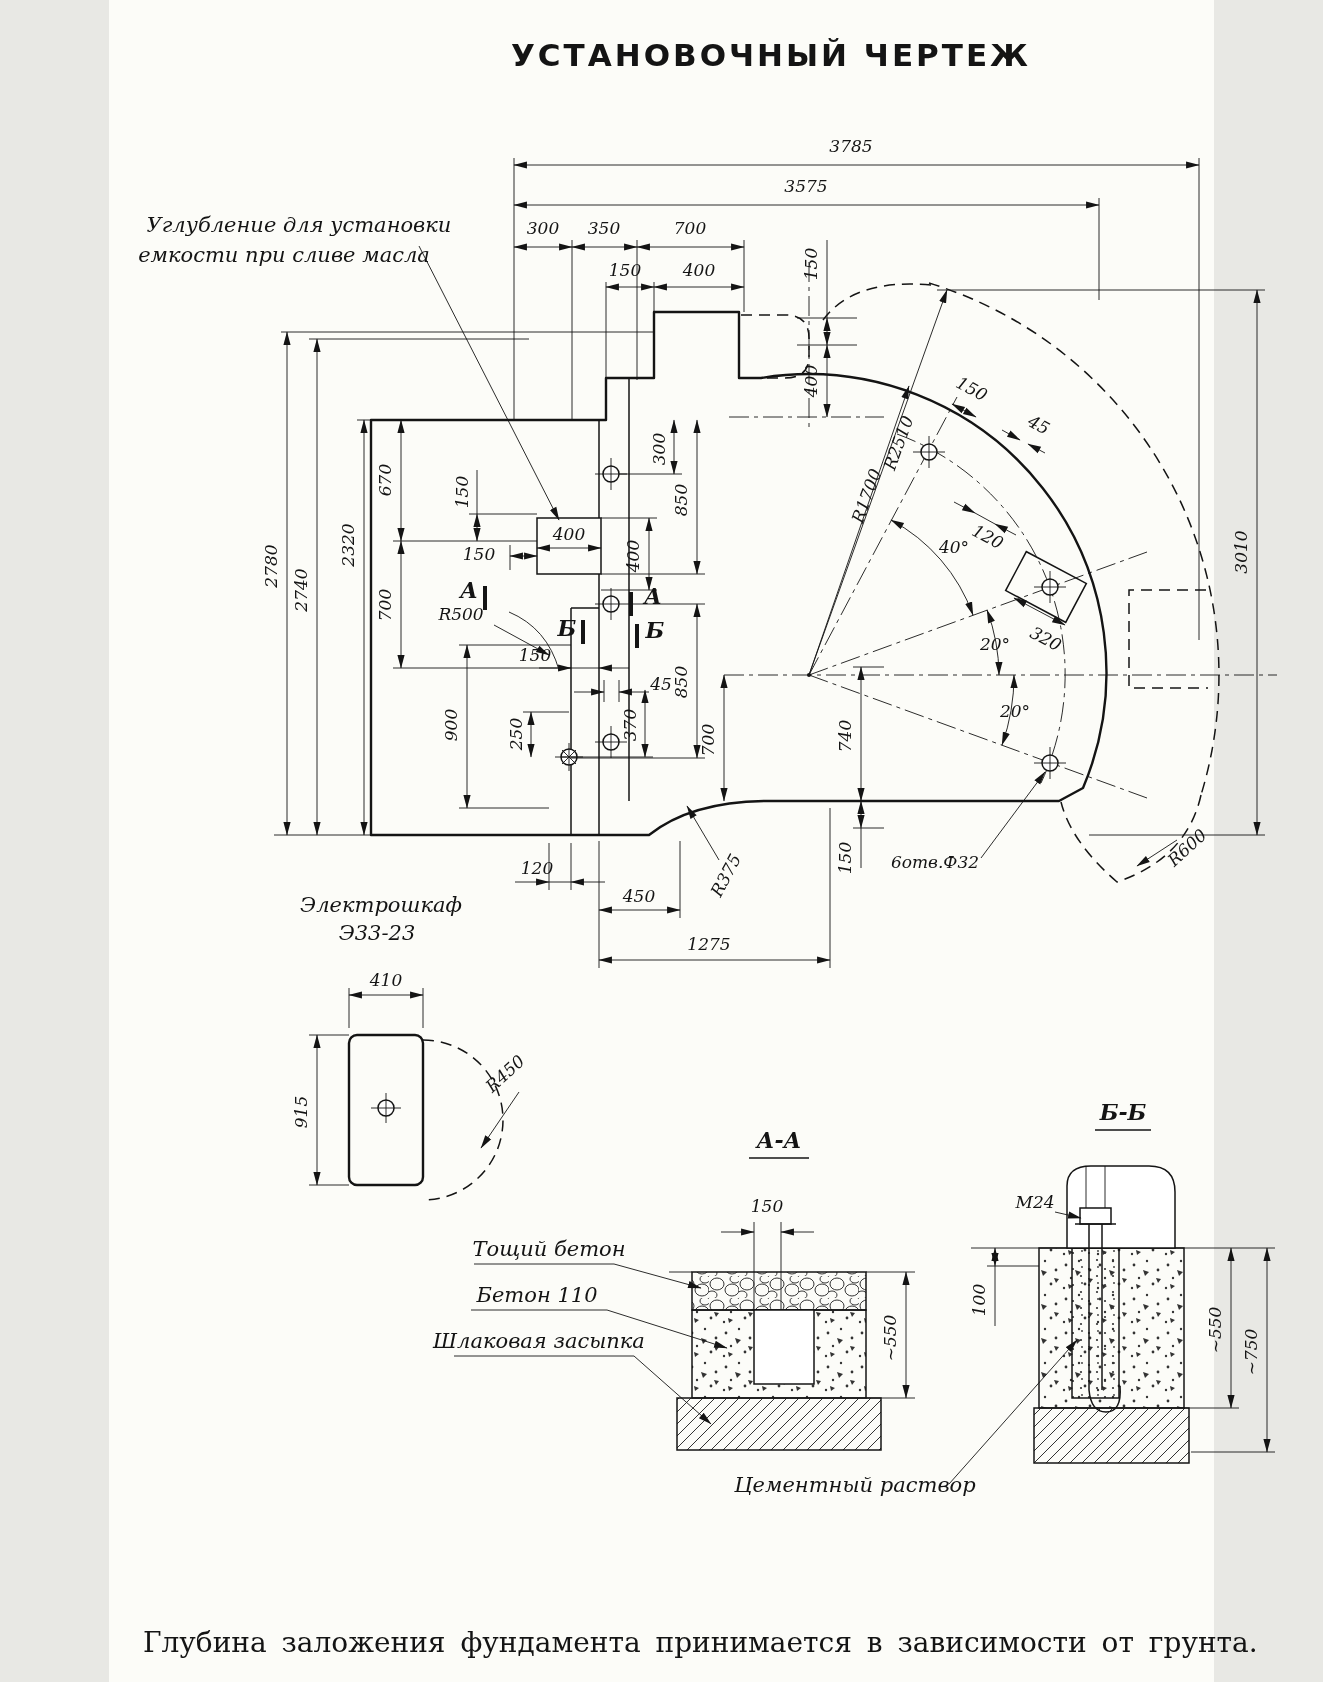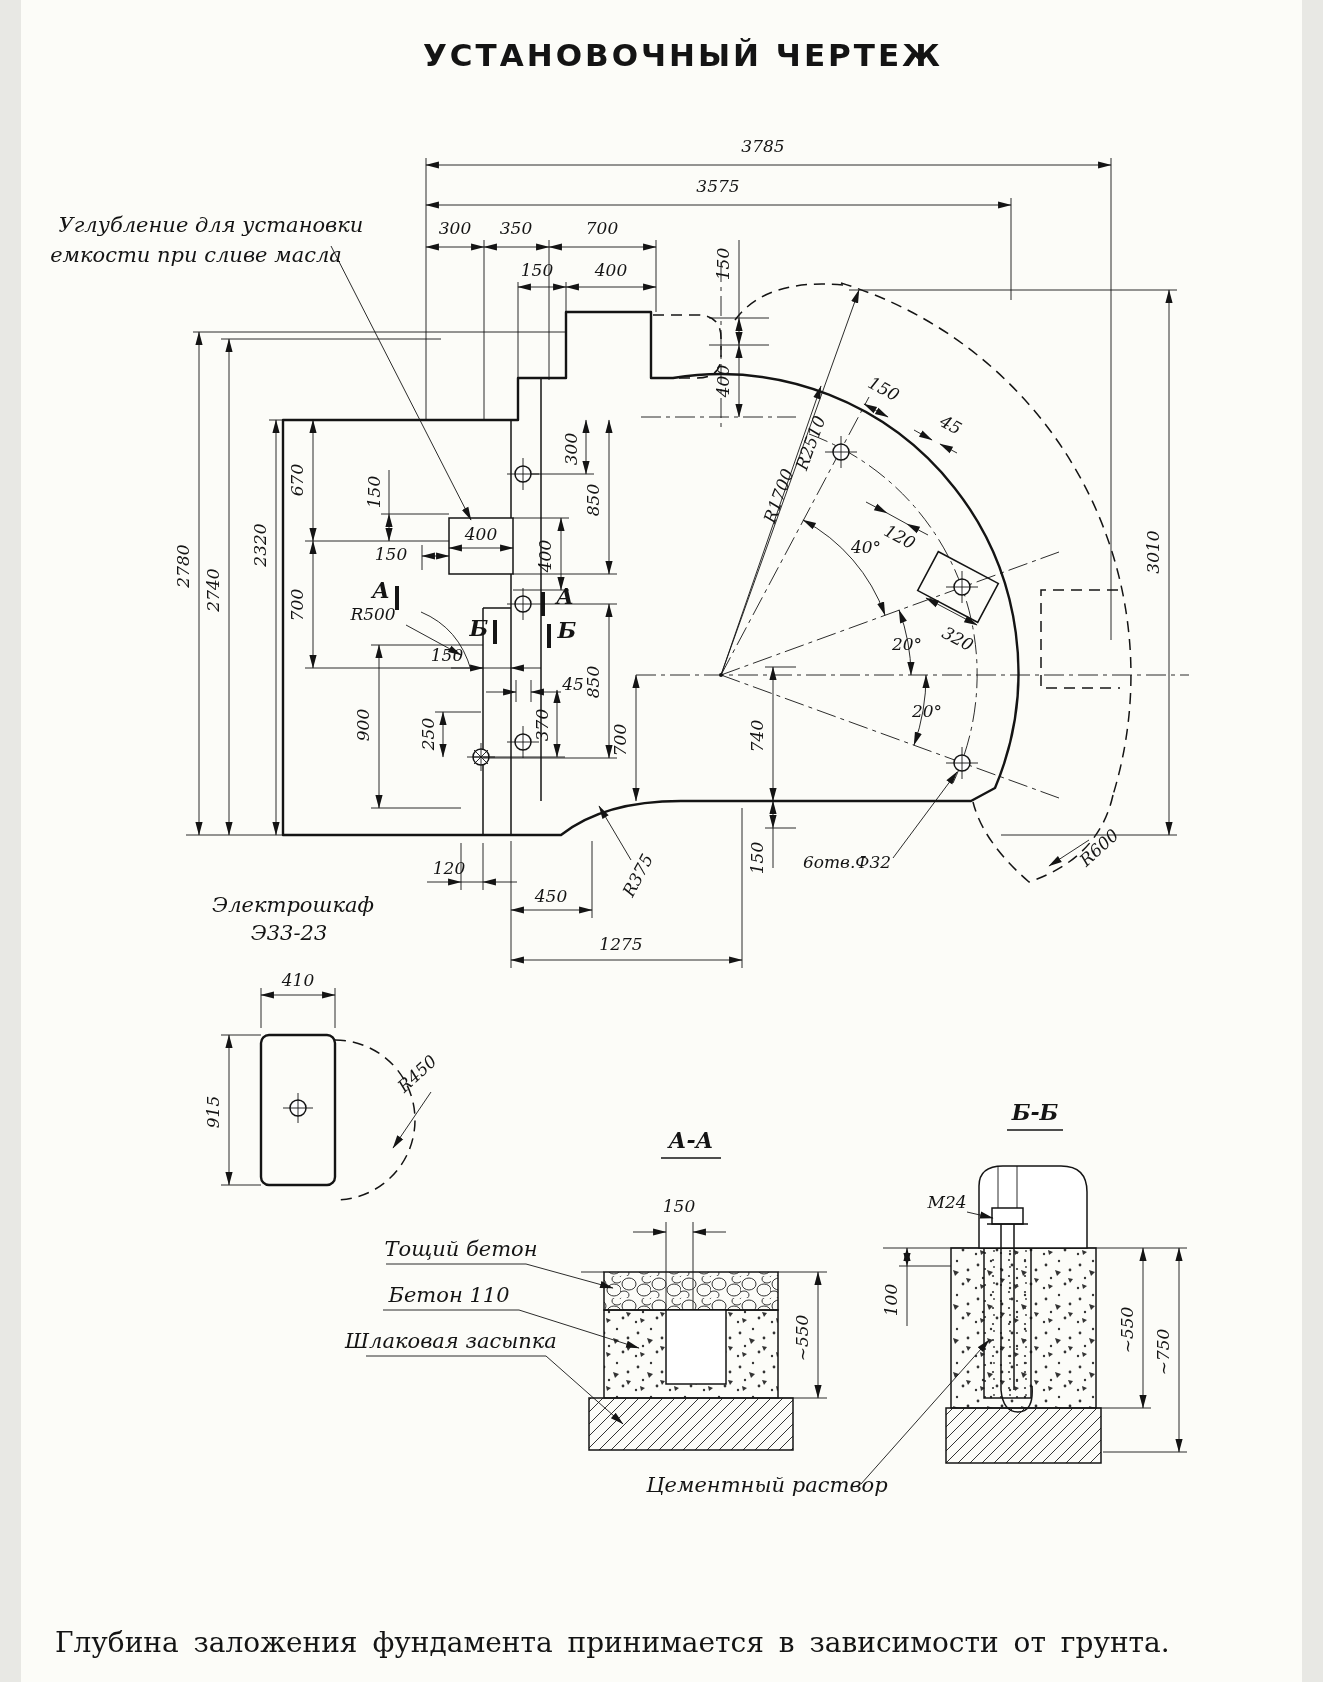--- a/index.html
+++ b/index.html
@@ -1,16 +1,16 @@
 <!DOCTYPE html>
 <html><head>
 <meta charset="utf-8">
 <style>
   html,body { margin:0; padding:0; background:#e8e8e4; }
-  .page { width:1281px; height:1682px; background:#fcfcf8; margin:0 auto; position:relative; }
+  .page { width:1105px; height:1682px; background:#fcfcf8; margin:0 auto; position:relative; }
   svg { display:block; }
   text { font-family:"DejaVu Serif", serif; font-style:italic; fill:#141414; }
   .ttl  { font-family:"DejaVu Sans", sans-serif; font-style:normal; font-weight:bold;
           font-size:31px; letter-spacing:3px; text-anchor:middle; }
   .d    { font-size:17px; text-anchor:middle; }
   .note { font-size:21px; text-anchor:middle; }
   .sec  { font-size:22px; font-weight:bold; text-anchor:middle; }
   .foot { font-size:28px; font-style:normal; text-anchor:start; word-spacing:6px; }
   .o    { fill:none; stroke:#141414; stroke-width:2.4; stroke-linejoin:round; }
   .m    { fill:none; stroke:#141414; stroke-width:1.5; }

